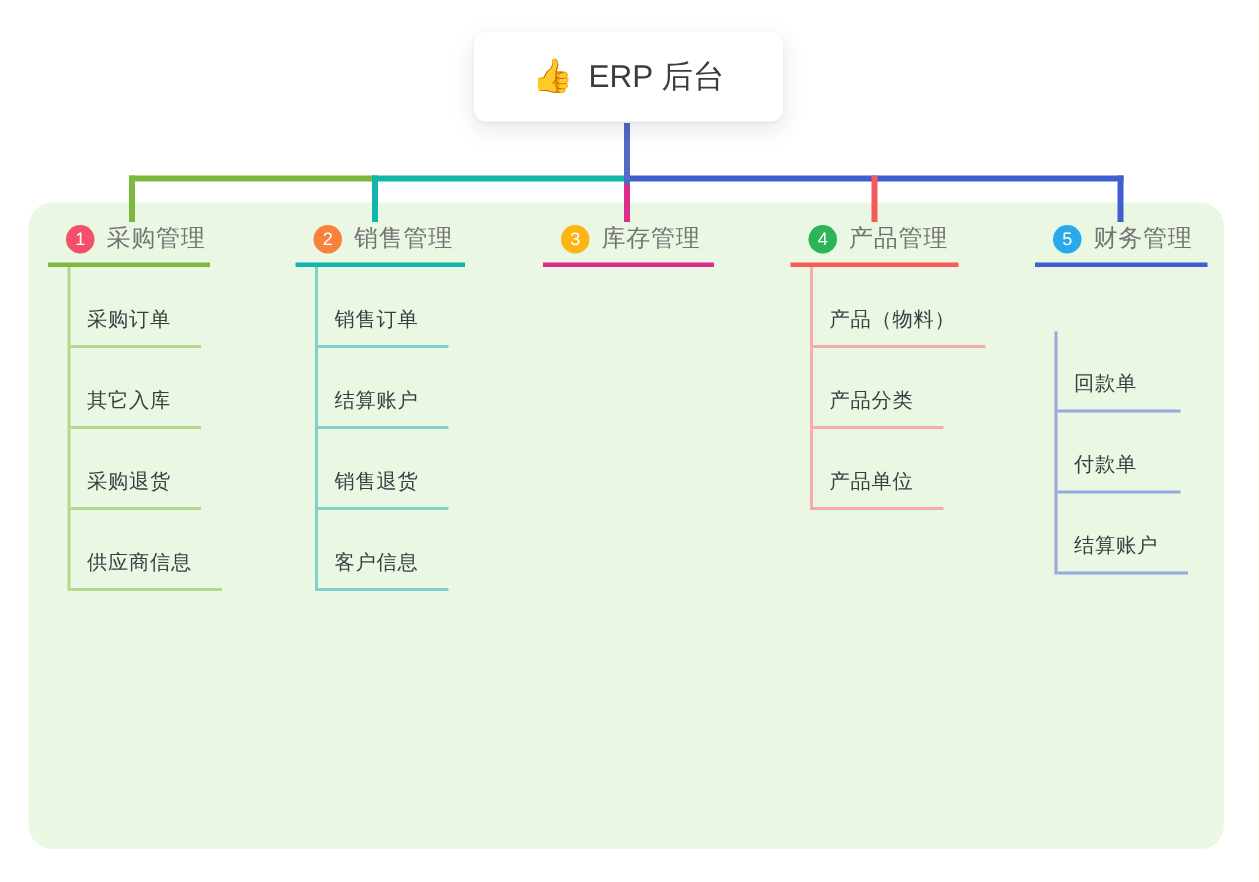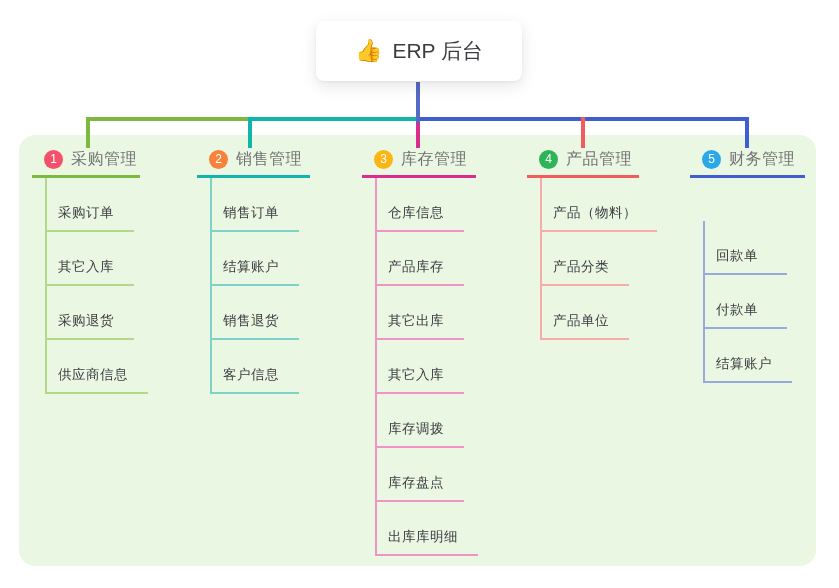--- a/index.html
+++ b/index.html
@@ -99,43 +99,20 @@
         <div class="child" style="border-bottom-color: rgb(127, 210, 202);">
           <span>客户信息</span>
         </div>
       </div>
     </div>
     <div class="branch" style="left: 362px;">
       <div class="branch-header" style="width: 114px; border-bottom-color: rgb(219, 46, 140);">
         <span class="badge" style="background: rgb(252, 181, 20);">3</span>
         <span class="branch-label">库存管理</span>
       </div>
-      <div class="children" style="border-left-color: rgb(240, 148, 198);">
-        <div class="child" style="border-bottom-color: rgb(240, 148, 198);">
-          <span>仓库信息</span>
-        </div>
-        <div class="child" style="border-bottom-color: rgb(240, 148, 198);">
-          <span>产品库存</span>
-        </div>
-        <div class="child" style="border-bottom-color: rgb(240, 148, 198);">
-          <span>其它出库</span>
-        </div>
-        <div class="child" style="border-bottom-color: rgb(240, 148, 198);">
-          <span>其它入库</span>
-        </div>
-        <div class="child" style="border-bottom-color: rgb(240, 148, 198);">
-          <span>库存调拨</span>
-        </div>
-        <div class="child" style="border-bottom-color: rgb(240, 148, 198);">
-          <span>库存盘点</span>
-        </div>
-        <div class="child" style="border-bottom-color: rgb(240, 148, 198);">
-          <span>出库库明细</span>
-        </div>
-      </div>
     </div>
     <div class="branch" style="left: 527px;">
       <div class="branch-header" style="width: 112px; border-bottom-color: rgb(244, 91, 91);">
         <span class="badge" style="background: rgb(45, 180, 86);">4</span>
         <span class="branch-label">产品管理</span>
       </div>
       <div class="children" style="border-left-color: rgb(249, 171, 171);">
         <div class="child" style="border-bottom-color: rgb(249, 171, 171);">
           <span>产品（物料）</span>
         </div>

